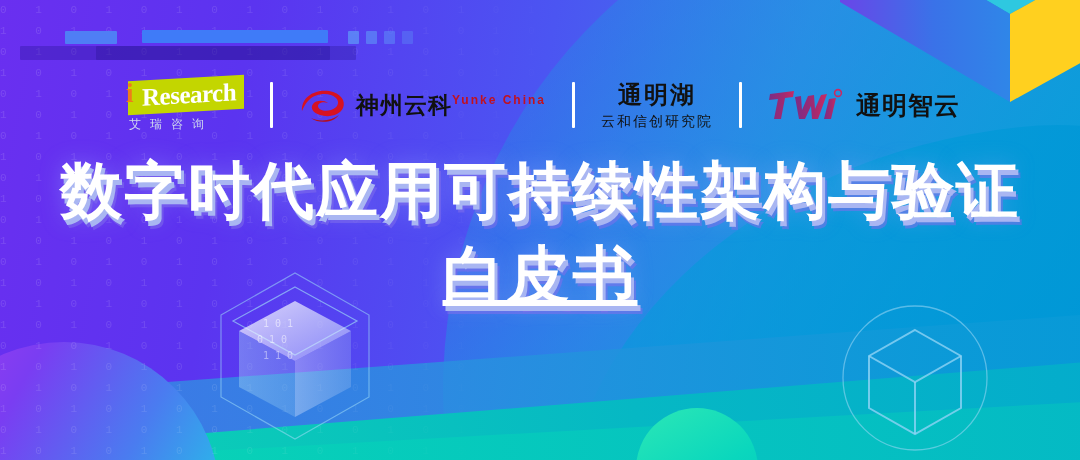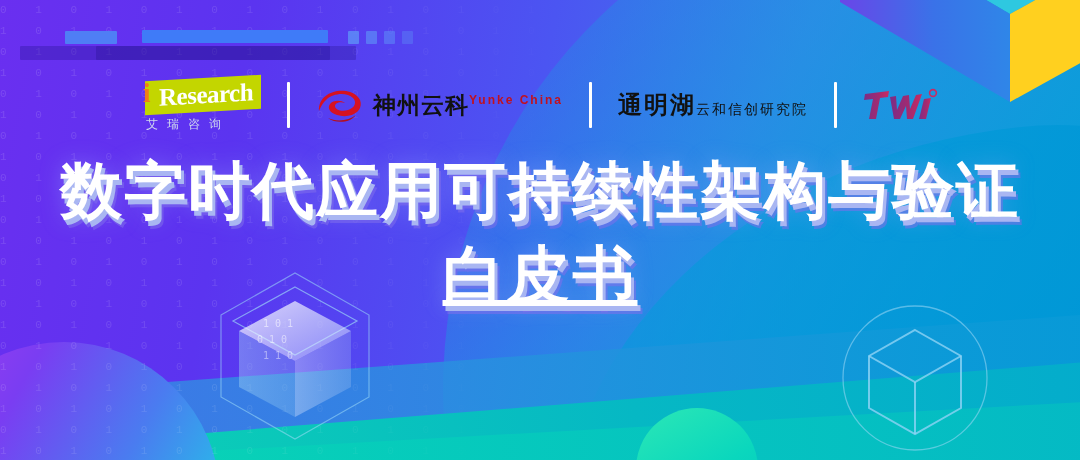--- a/index.html
+++ b/index.html
@@ -103,21 +103,21 @@
 
   
   #yunke{display:flex;align-items:center;gap:9px;}
   #yk-mark{width:48px;height:40px;}
   #yk-txt{display:flex;flex-direction:row;line-height:1;}
   #yk-cn{font-size:23px;font-weight:bold;color:#111;letter-spacing:1px;
          font-family:"DejaVu Sans",sans-serif;}
   #yk-en{font-size:12px;font-weight:bold;color:#c1111f;letter-spacing:2px;}
 
   
-  #tmh{display:flex;align-items:center;line-height:1;}
+  #tmh{display:flex;flex-direction:column;align-items:center;line-height:1;}
   #tmh-a{font-size:24px;font-weight:bold;color:#111;letter-spacing:2px;
          font-family:"DejaVu Serif",serif;}
   #tmh-b{font-size:14px;color:#111;letter-spacing:2px;margin-top:7px;
          font-family:Liberation Sans, sans-serif;}
 
   
   #tmi{display:flex;align-items:center;gap:8px;}
   #tmi-mark{width:80px;height:34px;}
   #tmi-cn{font-size:25px;font-weight:bold;color:#111;letter-spacing:1px;
           font-family:"DejaVu Sans",sans-serif;}
@@ -249,20 +249,21 @@
               <stop offset="0%" stop-color="#7b2d86"></stop>
               <stop offset="60%" stop-color="#a32a70"></stop>
               <stop offset="100%" stop-color="#c92a63"></stop>
             </linearGradient>
           </defs>
           <path d="M2 6 L26 3 L25 9 L17 10 L13 31 L6 31 L10 11 L1 12 Z" fill="url(#tmig)"></path>
           <path d="M27 9 L33 8 L34 22 L40 8 L46 7 L47 21 L53 7 L59 6 L50 31 L44 31 L43 18 L37 31 L31 31 Z" fill="url(#tmig)"></path>
           <path d="M61 11 L68 10 L63 31 L56 31 Z" fill="url(#tmig)"></path>
           <circle cx="70" cy="5" r="3.4" fill="none" stroke="#c92a63" stroke-width="1.6"></circle>
         </svg>
+        <div id="tmi-cn">通明智云</div>
       </div>
     </div>
 
   </div>
 
   <div id="title">
     <div class="tline" id="tline1">数字时代应用可持续性架构与验证</div>
     <div class="tline" id="tline2">白皮书</div>
   </div>
 

